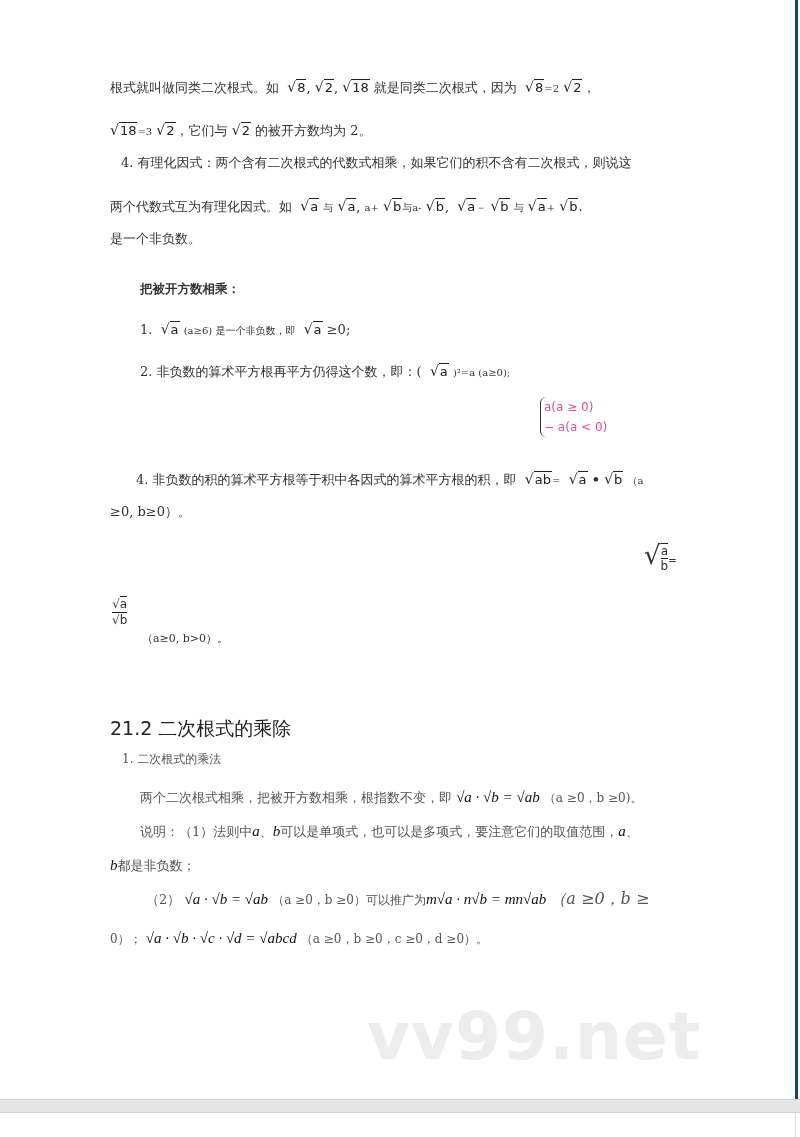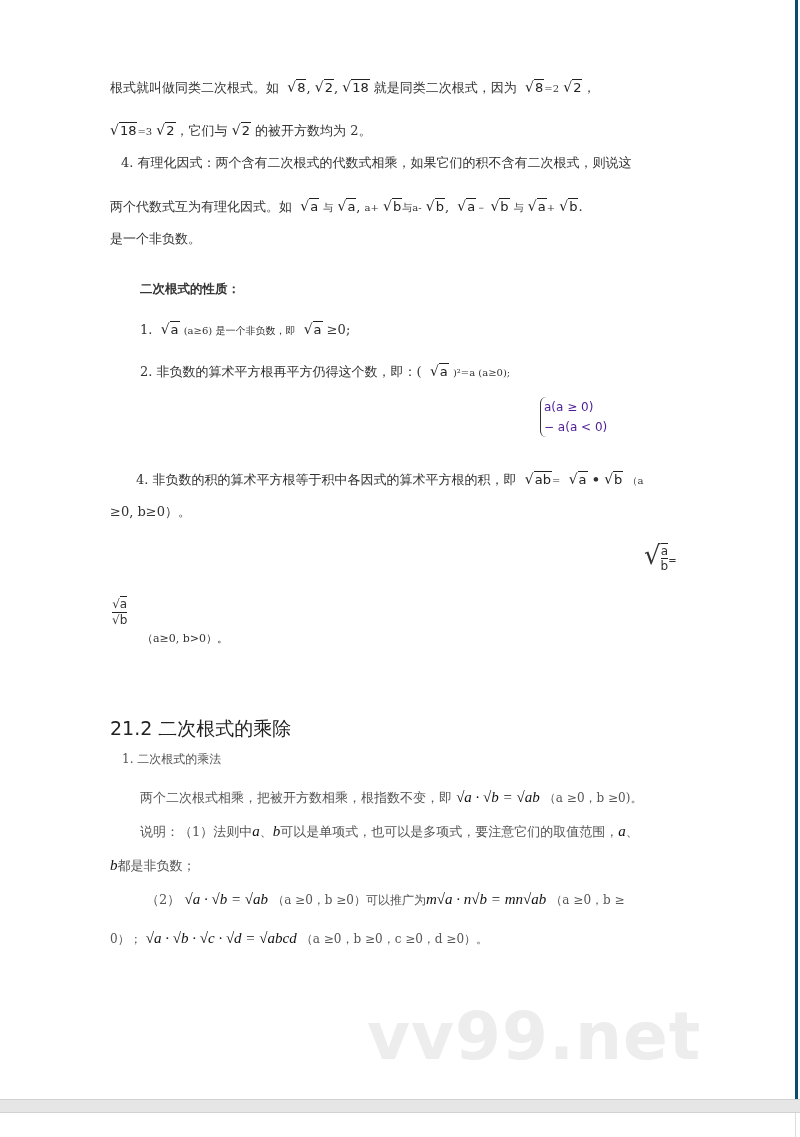--- a/index.html
+++ b/index.html
@@ -13,21 +13,21 @@
   .line { position:absolute; font-size:13px; white-space:nowrap; color:#333; line-height:18px; }
   .rad { display:inline-block; font-family:"DejaVu Sans","Liberation Sans",sans-serif; font-size:13px; color:#222; }
   .rad .s { font-size:14px; }
   .rad .o { border-top:1px solid #222; padding:0 1px; }
   .small { font-size:10px; }
   .it { font-family:"Liberation Serif",serif; font-style:italic; font-size:15px; color:#111; }
   .bold { font-weight:bold; font-family:"DejaVu Sans","Liberation Sans",sans-serif; font-size:12.5px; }
   .h2 { position:absolute; font-family:"DejaVu Sans","Liberation Sans",sans-serif; font-size:19px; color:#222; }
   .watermark { position:absolute; left:367px; top:998px; font-family:"DejaVu Sans","Liberation Sans",sans-serif;
                font-weight:bold; font-size:66px; color:#ededed; letter-spacing:1px; }
-  .case { position:absolute; left:540px; top:397px; font-family:"DejaVu Sans","Liberation Sans",sans-serif; font-size:12px; color:#4c1d95; line-height:20px; border-left:1.5px solid #333; padding-left:3px; border-radius:6px 0 0 6px; }
+  .case { position:absolute; left:540px; top:397px; font-family:"DejaVu Sans","Liberation Sans",sans-serif; font-size:12px; color:#ec4899; line-height:20px; border-left:1.5px solid #333; padding-left:3px; border-radius:6px 0 0 6px; }
   .frac { position:absolute; left:112px; top:597px; font-family:"DejaVu Sans","Liberation Sans",sans-serif; font-size:12px; text-align:center; }
   .frac .num { border-bottom:1px solid #222; padding-bottom:1px; }
   .sqfrac { position:absolute; left:644px; top:540px; font-family:"DejaVu Sans","Liberation Sans",sans-serif; font-size:12px; }
 </style>
 </head>
 <body>
 
 <div class="page">
 
   <div class="line" style="left:110px; top:78px;">
@@ -57,21 +57,21 @@
     <span class="rad"><span class="s">√</span><span class="o">b</span></span><span class="small">与</span><span class="small">a-</span>
     <span class="rad"><span class="s">√</span><span class="o">b</span></span>,
     <span class="rad">&nbsp;<span class="s">√</span><span class="o">a</span></span><span class="small">－</span>
     <span class="rad"><span class="s">√</span><span class="o">b</span></span>
     <span class="small">与</span>
     <span class="rad"><span class="s">√</span><span class="o">a</span></span><span class="small">+</span>
     <span class="rad"><span class="s">√</span><span class="o">b</span></span>.
   </div>
   <div class="line" style="left:110px; top:230px;">是一个非负数。</div>
 
-  <div class="line bold" style="left:140px; top:280px;">二次根式的性质：</div>
+  <div class="line bold" style="left:140px; top:280px;">把被开方数相乘：</div>
 
   <div class="line" style="left:140px; top:320px;">
     <span>1.</span>
     <span class="rad">&nbsp;<span class="s">√</span><span class="o">a</span></span>
     <span class="small">(a≥6) 是一个非负数，即</span>
     <span class="rad">&nbsp;<span class="s">√</span><span class="o">a</span></span>
     <span>≥0;</span>
   </div>
 
   <div class="line" style="left:140px; top:362px;">
@@ -117,21 +117,21 @@
     <span>说明：（1）法则中</span><span class="it">a</span><span>、</span><span class="it">b</span><span>可以是单项式，也可以是多项式，要注意它们的取值范围，</span><span class="it">a</span><span>、</span>
   </div>
   <div class="line" style="left:110px; top:856px; color:#555;">
     <span class="it">b</span><span>都是非负数；</span>
   </div>
 
   <div class="line" style="left:146px; top:890px; color:#555;">
     <span>（2）</span>
     <span class="it">√a · √b = √ab</span>
     <span style="font-size:12px;">（a ≥0，b ≥0）可以推广为</span><span class="it">m√a · n√b = mn√ab</span>
-    <span style="font-size:12px;">（a ≥0，b ≥</span>
+    <span style="font-size:16px;font-style:italic;">（a ≥0，b ≥</span>
   </div>
   <div class="line" style="left:110px; top:929px; color:#555;">
     <span style="font-size:12px;">0）；</span>
     <span class="it">√a · √b · √c · √d = √abcd</span>
     <span style="font-size:12px;">（a ≥0，b ≥0，c ≥0，d ≥0）。</span>
   </div>
 
   <div class="watermark">vv99.net</div>
 </div>
 

